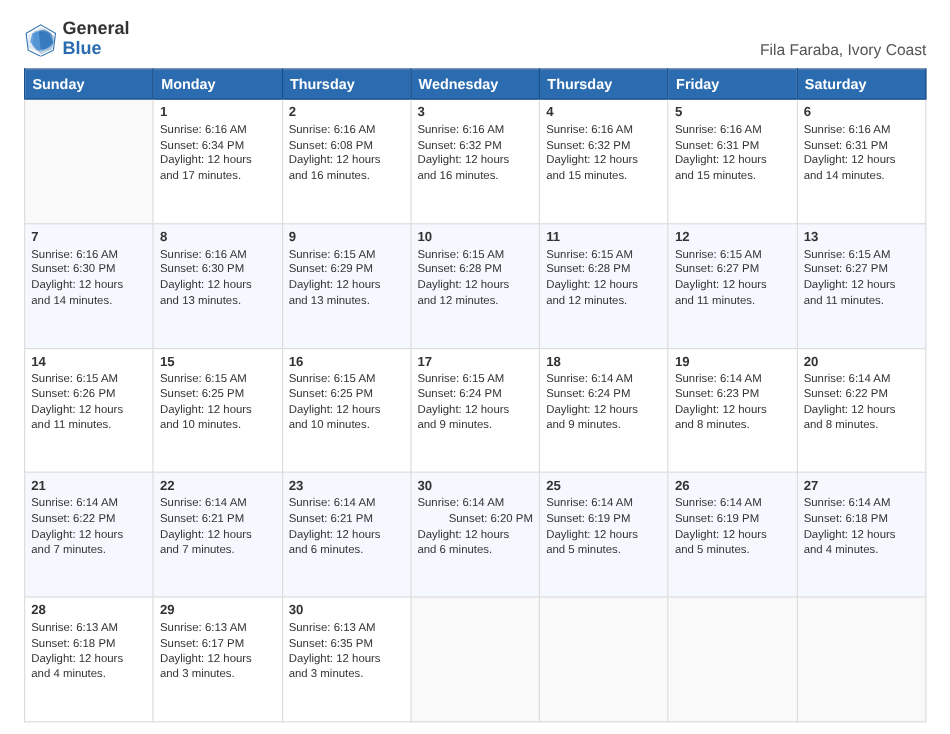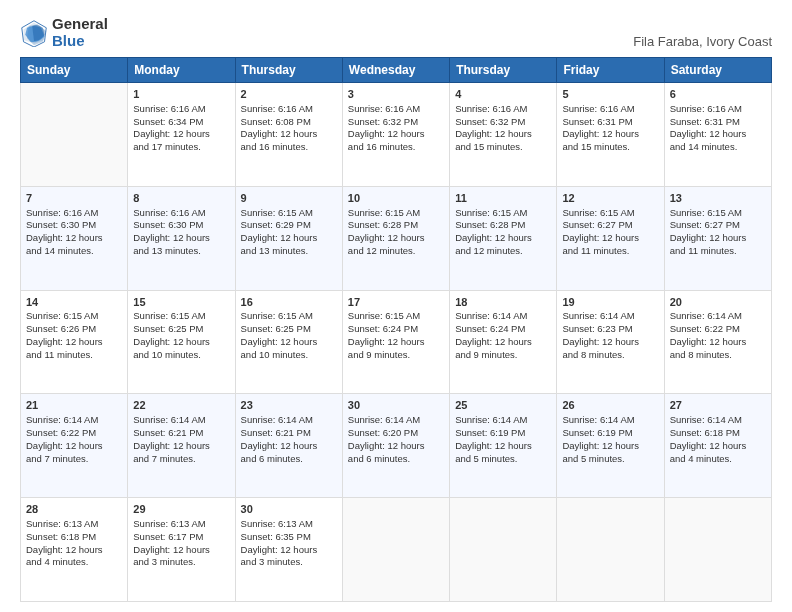--- a/index.html
+++ b/index.html
@@ -301,21 +301,21 @@
           <td>
             <span class="day-num">23</span>
             <span style="display: block;">Sunrise: 6:14 AM</span>
             <span style="display: block;">Sunset: 6:21 PM</span>
             <span style="display: block;">Daylight: 12 hours</span>
             <span style="display: block;">and 6 minutes.</span>
           </td>
           <td>
             <span class="day-num">30</span>
             <span style="display: block;">Sunrise: 6:14 AM</span>
-            <span style="display: block;">Sunset: 6:20 PM</span>
+            <span style="display: block; text-align: right;">Sunset: 6:20 PM</span>
             <span style="display: block;">Daylight: 12 hours</span>
             <span style="display: block;">and 6 minutes.</span>
           </td>
           <td>
             <span class="day-num">25</span>
             <span style="display: block;">Sunrise: 6:14 AM</span>
             <span style="display: block;">Sunset: 6:19 PM</span>
             <span style="display: block;">Daylight: 12 hours</span>
             <span style="display: block;">and 5 minutes.</span>
           </td>

